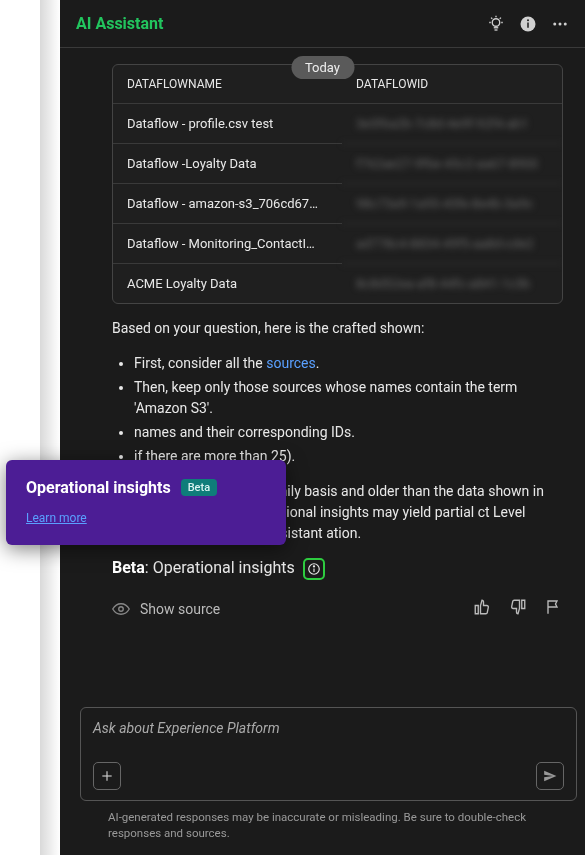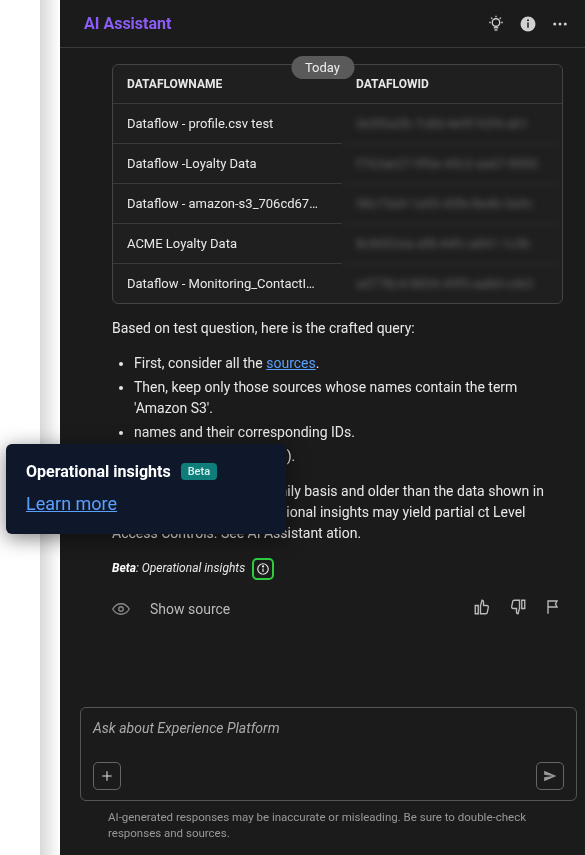--- a/index.html
+++ b/index.html
@@ -22,91 +22,91 @@
 .panel {
   position: absolute; left: 60px; right: 0; top: 0; bottom: 0;
   background: #1b1b1b; color: #e8e8e8;
   display: flex; flex-direction: column;
 }
 .header {
   display: flex; align-items: center; justify-content: space-between;
   padding: 14px 16px;
   border-bottom: 1px solid #3a3a3a;
 }
-.header-title { font-size: 16px; font-weight: 700; color: #8b5cf6; margin-left: 8px; }
+.header-title { font-size: 16px; font-weight: 700; color: #22c55e; }
 .header-actions { display: flex; gap: 14px; align-items: center; }
 .icon-btn { color: #d0d0d0; display: inline-flex; }
 .content {
   flex: 1; overflow-y: auto; padding: 16px 22px 10px 52px;
   position: relative;
 }
 .today-pill {
   position: absolute; top: 8px; left: 50%; transform: translateX(-50%);
   background: #5a5a5a; color: #eee; padding: 4px 14px;
   border-radius: 14px; font-size: 13px; z-index: 5;
 }
 .data-table {
   width: 100%; border: 1px solid #444; border-radius: 6px;
   border-collapse: separate; border-spacing: 0; overflow: hidden;
   margin-bottom: 14px; background: #1f1f1f;
 }
 .data-table th, .data-table td {
   padding: 12px 14px; text-align: left; border-bottom: 1px solid #3a3a3a;
   font-size: 13px;
 }
-.data-table th { font-weight: 700; color: #e8e8e8; font-size: 12px; }
+.data-table th { font-weight: 400; color: #e8e8e8; font-size: 12px; }
 .data-table tr:last-child td { border-bottom: none; }
 .data-table td.id-cell { color: #666; filter: blur(3px); user-select: none; }
 .msg { color: #e8e8e8; line-height: 1.5; margin-bottom: 14px; font-size: 14px; }
 .msg ul { padding-left: 22px; }
 .msg li { margin-bottom: 3px; }
-a.link { color: #5aa0ff; text-decoration: underline; }
-.beta-line { font-size: 12px; margin-top: 10px; font-style: italic; }
+a.link { color: #5aa0ff; }
+.beta-line { font-size: 16px; margin-top: 10px; }
 .beta-line b { color: #fff; font-weight: 700; }
 .info-chip {
   display: inline-flex; align-items: center; justify-content: center;
   width: 22px; height: 22px; border: 2px solid #2ecc40; border-radius: 5px;
   margin-left: 4px; vertical-align: middle; background: #1b1b1b;
 }
 .actions-row {
   display: flex; align-items: center; justify-content: space-between;
   margin-top: 18px; color: #aaa;
 }
-.show-source { display: flex; align-items: center; gap: 20px; font-size: 14px; color: #bbb; }
+.show-source { display: flex; align-items: center; gap: 10px; font-size: 14px; color: #bbb; }
 .feedback-icons { display: flex; gap: 18px; align-items: center; }
 .input-area {
   padding: 10px 8px 14px 20px;
   border-top: none;
 }
 .input-box {
   border: 1px solid #555; border-radius: 6px; padding: 12px 12px 10px 12px;
   margin-bottom: 8px;
 }
 .input-placeholder { color: #aaa; font-style: italic; font-size: 14px; margin-bottom: 26px; }
 .input-controls { display: flex; justify-content: space-between; align-items: center; }
 .sq-btn {
   width: 28px; height: 28px; border: 1px solid #666; border-radius: 5px;
   display: inline-flex; align-items: center; justify-content: center; color: #ccc;
 }
 .disclaimer { font-size: 11.5px; color: #999; line-height: 1.4; margin-left: 28px; }
 
 
 .popover {
-  position: absolute; left: 6px; top: 444px; width: 280px;
-  background: #0f172a; border-radius: 6px; padding: 18px 20px 20px 20px;
+  position: absolute; left: 6px; top: 460px; width: 280px;
+  background: #4c1d95; border-radius: 6px; padding: 18px 20px 20px 20px;
   z-index: 10; box-shadow: 0 4px 20px rgba(0,0,0,0.5);
 }
 .popover-header { display: flex; align-items: center; gap: 10px; margin-bottom: 12px; }
 .popover-title { font-size: 16px; font-weight: 700; color: #fff; }
 .beta-badge {
   background: #0f7d7a; color: #d8f3f1; font-size: 11px; padding: 2px 7px;
   border-radius: 4px; font-weight: 500;
 }
 .popover-body { color: #e8e8e8; font-size: 14px; line-height: 1.45; margin-bottom: 14px; }
-.popover-link { color: #5aa0ff; text-decoration: underline; font-size: 18px; }
+.popover-link { color: #5aa0ff; text-decoration: underline; font-size: 12px; }
 </style>
 </head>
 <body>
 
 <div class="side-strip"></div>
 <div class="side-shadow"></div>
 
 <div class="panel">
 
   <div class="header">
@@ -158,31 +158,31 @@
           </tr>
         <tr>
             <td>Dataflow -Loyalty Data</td>
             <td class="id-cell">f762ae27-9f6e-45c2-aa67-8900</td>
           </tr>
         <tr>
             <td>Dataflow - amazon-s3_706cd67…</td>
             <td class="id-cell">98c73a9-1a95-45fe-8e4b-3a9c</td>
           </tr>
         <tr>
+            <td>Dataflow - Monitoring_ContactI…</td>
+            <td class="id-cell">ad778c4-8834-49f5-aa8d-cde2</td>
+          </tr>
+        <tr>
             <td>ACME Loyalty Data</td>
             <td class="id-cell">8c8d52ea-af8-44fc-a841-1c3b</td>
           </tr>
-        <tr>
-            <td>Dataflow - Monitoring_ContactI…</td>
-            <td class="id-cell">ad778c4-8834-49f5-aa8d-cde2</td>
-          </tr>
       </tbody>
     </table>
 
-    <div class="msg">Based on test question, here is the crafted query:</div>
+    <div class="msg">Based on your question, here is the crafted shown:</div>
 
     <div class="msg">
       <ul>
         <li>
           <span>First, consider all the </span><a class="link">sources</a><span>.</span>
         </li>
         <li>Then, keep only those sources whose names contain the term 'Amazon S3'.</li>
         <li>names and their corresponding IDs.</li>
         <li>if there are more than 25).</li>
       </ul>

